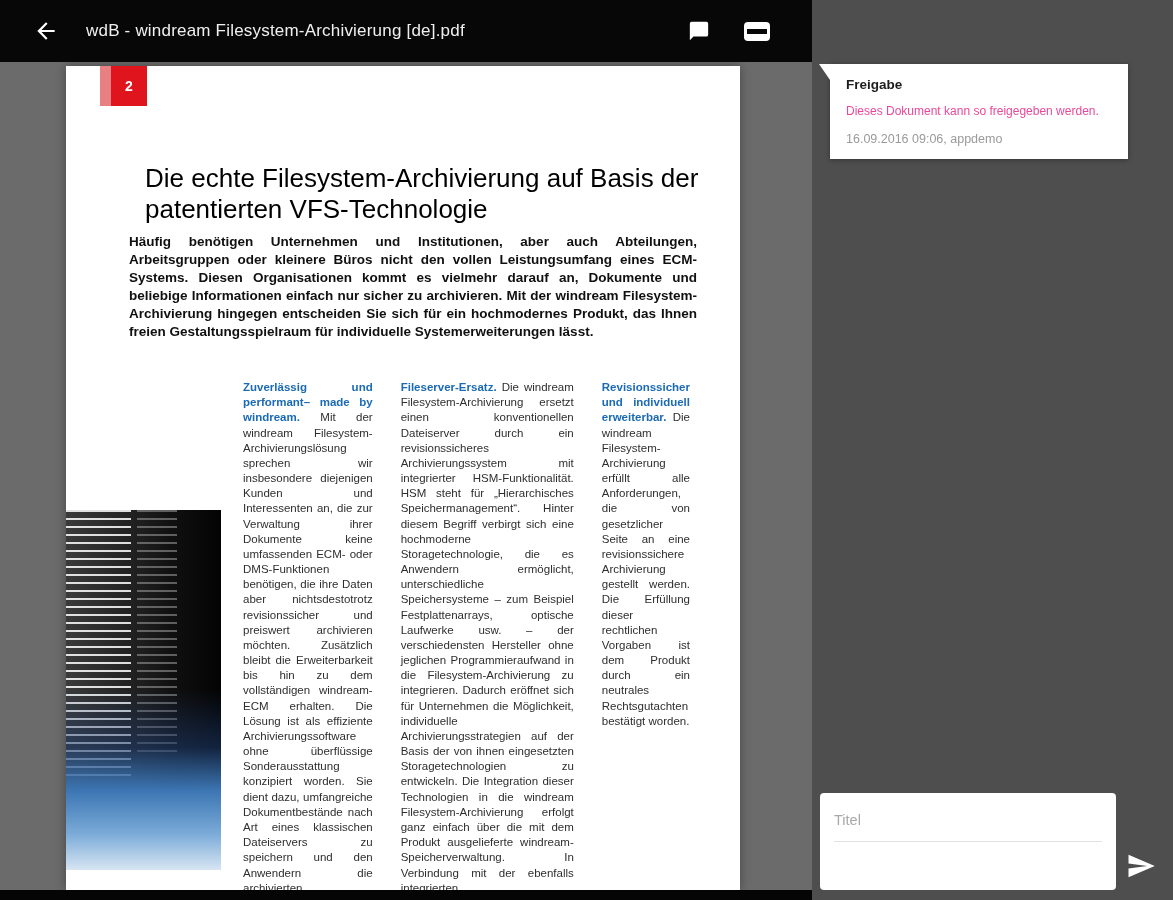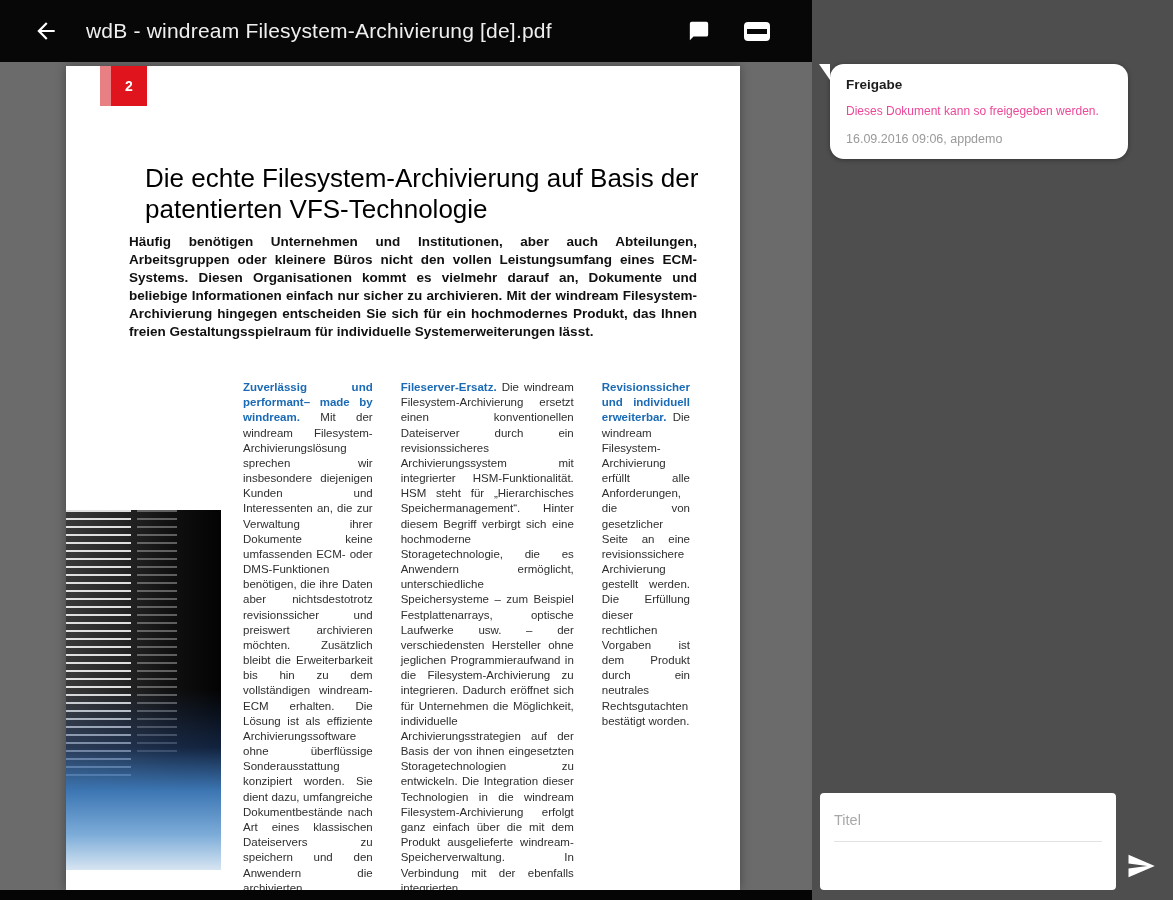--- a/index.html
+++ b/index.html
@@ -7,21 +7,21 @@
   body { font-family: "Liberation Sans", sans-serif; background: #4e4e4e; overflow: hidden; }
 
   .app { position: relative; width: 1173px; height: 900px; }
 
   
   .viewer-col { position: absolute; left: 0; top: 0; width: 812px; height: 900px; background: #6b6b6b; }
 
   .topbar { position: absolute; left: 0; top: 0; width: 100%; height: 62px; background: #070707;
             display: flex; align-items: center; padding: 0 0 0 26px; z-index: 5; }
   .back-btn { width: 40px; height: 40px; display: flex; align-items: center; justify-content: center; cursor: pointer; }
-  .topbar-title { color: #efefef; font-size: 21px; margin-left: 20px; letter-spacing: 0.2px; white-space: nowrap; }
+  .topbar-title { color: #efefef; font-size: 17px; margin-left: 20px; letter-spacing: 0.2px; white-space: nowrap; }
   .topbar-actions { margin-left: auto; display: flex; align-items: center; gap: 24px; padding-right: 38px; }
   .icon-btn { width: 34px; height: 34px; display: flex; align-items: center; justify-content: center; cursor: pointer; }
   .fit-icon { width: 26px; height: 19px; background: #ffffff; border-radius: 4px; position: relative; }
   .fit-icon::after { content: ""; position: absolute; left: 3px; right: 3px; top: 7px; height: 5px; background: #070707; }
 
   .doc-stage { position: absolute; left: 0; top: 62px; width: 812px; height: 828px; }
   .pdf-page { position: absolute; left: 66px; top: 4px; width: 674px; height: 824px; background: #ffffff;
               box-shadow: 0 0 10px rgba(0,0,0,0.35); overflow: hidden; }
   .bottombar { position: absolute; left: 0; bottom: 0; width: 812px; height: 10px; background: #050505; }
 
@@ -47,21 +47,21 @@
       repeating-linear-gradient(180deg, rgba(160,160,160,0.55) 0 2px, rgba(20,20,20,0) 2px 8px),
       linear-gradient(90deg, #3a3a3a 0%, #242424 38%, #101010 68%, #030303 100%);
     background-size: 100% 100%, 42% 74%, 26% 68%, 100% 100%;
     background-position: 0 0, 0 0, 62% 0, 0 0;
     background-repeat: no-repeat; }
 
   
   .sidebar { position: absolute; left: 812px; top: 0; width: 361px; height: 900px; background: #4e4e4e; }
 
   .comment-card { position: absolute; left: 18px; top: 64px; width: 298px; background: #ffffff;
-                  border-radius: 14px; padding: 13px 16px 13px; box-shadow: 0 1px 5px rgba(0,0,0,0.35); }
+                  border-radius: 0; padding: 13px 16px 13px; box-shadow: 0 1px 5px rgba(0,0,0,0.35); }
   .comment-card::before { content: ""; position: absolute; left: -11px; top: 0; width: 0; height: 0;
                           border-right: 11px solid #ffffff; border-bottom: 16px solid transparent; }
   .comment-title { font-size: 13.5px; font-weight: bold; color: #1d1d1d; margin-bottom: 11px; }
   .comment-body { font-size: 12px; color: #ec4899; line-height: 1.35; margin-bottom: 13px; }
   .comment-meta { font-size: 12.5px; color: #9a9a9a; }
 
   .composer { position: absolute; left: 8px; top: 793px; width: 296px; height: 97px; background: #ffffff;
               border-radius: 4px; padding: 5px 14px 0; }
   .composer input { display: block; width: 100%; height: 44px; border: none; outline: none;
                     border-bottom: 1px solid #e2e2e2; font-size: 14.5px; color: #333;

